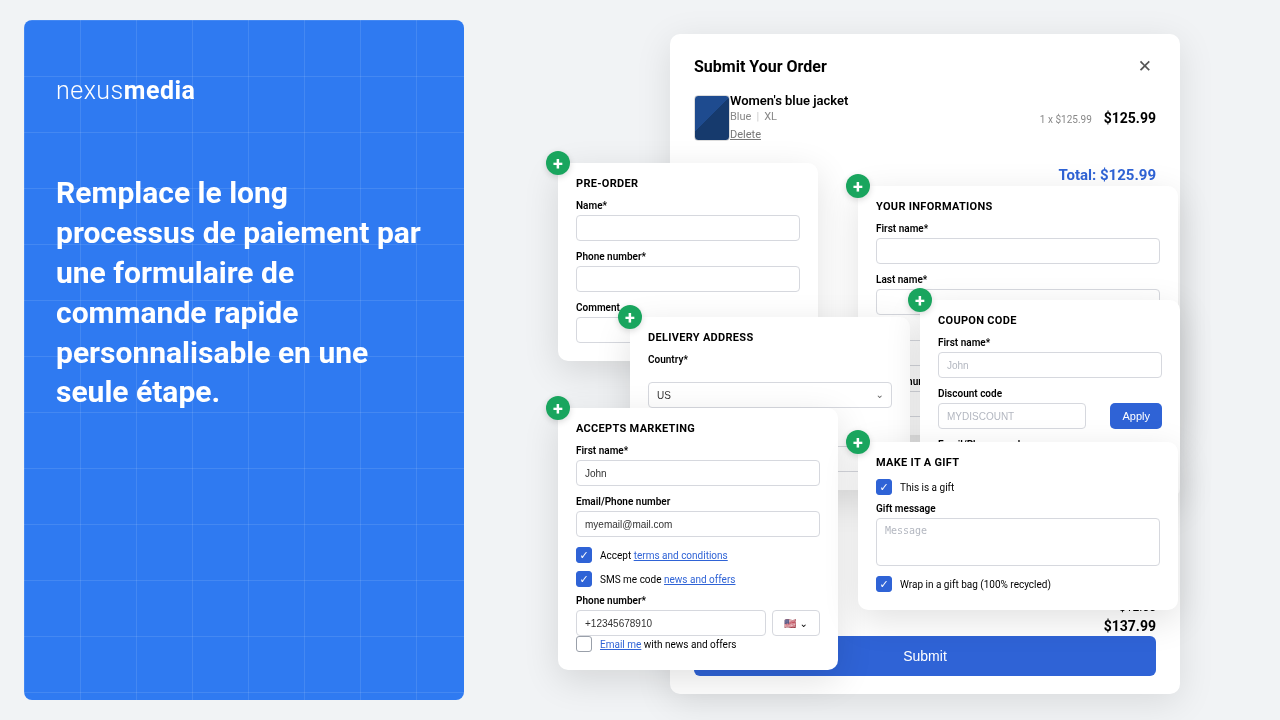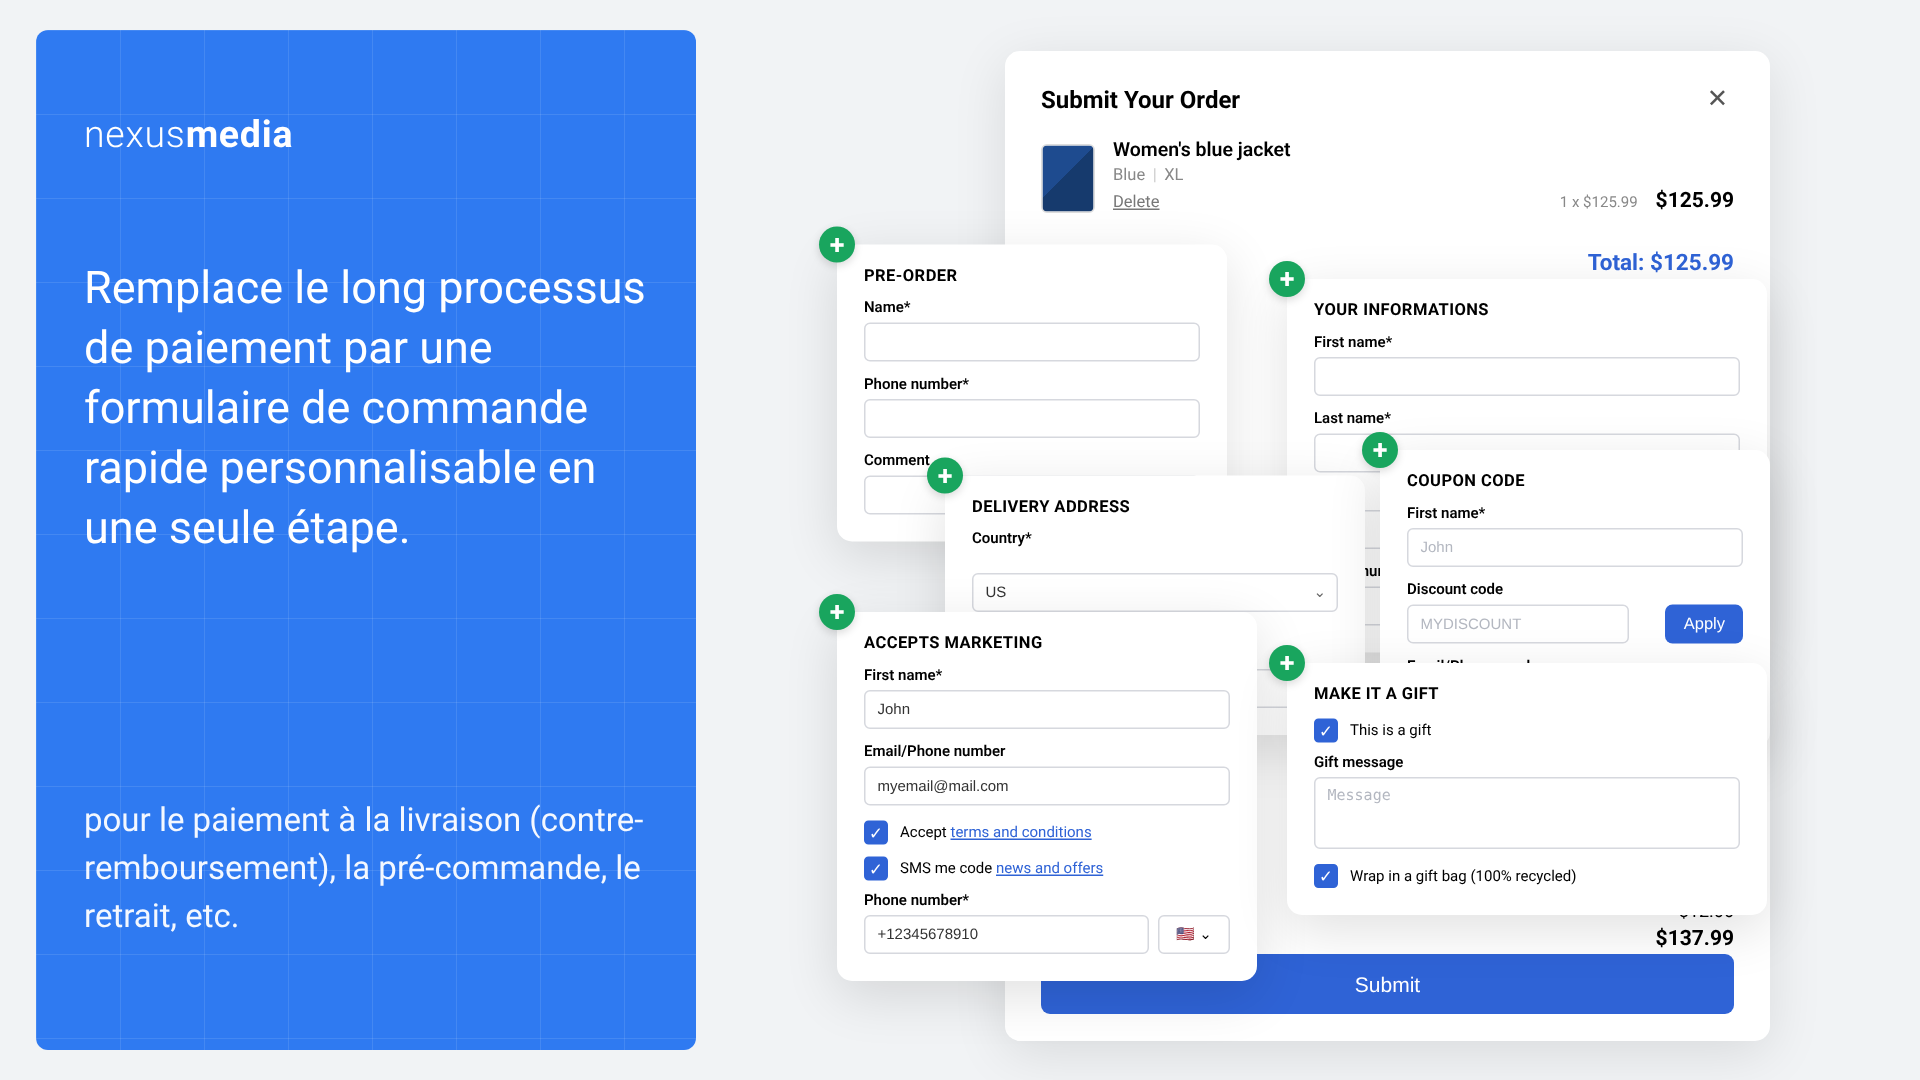--- a/index.html
+++ b/index.html
@@ -20,41 +20,41 @@
     color: #fff;
     padding: 56px 32px 32px 32px;
     background-image:
       linear-gradient(to right, rgba(255,255,255,0.10) 1px, transparent 1px),
       linear-gradient(to bottom, rgba(255,255,255,0.10) 1px, transparent 1px);
     background-size: 56px 56px;
   }
   .logo { font-size: 25px; letter-spacing: 0.5px; }
   .logo .thin { font-weight: 300; }
   .logo .bold { font-weight: 700; }
-  .headline { font-size: 30px; font-weight: 400; line-height: 1.33; margin-top: 68px; }
+  .headline { font-size: 30px; font-weight: 700; line-height: 1.33; margin-top: 68px; }
   .subtext { font-size: 22px; font-weight: 400; line-height: 1.45; margin-top: 160px; color: rgba(255,255,255,0.95); }
 
   
   .right-host { position: absolute; left: 490px; top: 0; width: 790px; height: 720px; }
 
   
   .order-modal {
     position: absolute;
     left: 180px; top: 34px;
     width: 510px; height: 660px;
     background: #fff;
     border-radius: 10px;
     box-shadow: 0 8px 36px rgba(0,0,0,0.10);
     padding: 22px 24px;
     z-index: 1;
   }
   .modal-top { display: flex; justify-content: space-between; align-items: center; }
   .modal-title { font-size: 16px; font-weight: 700; }
   .close-x { font-size: 17px; color: #555; cursor: pointer; line-height: 1; padding: 2px 4px; }
-  .prod-row { display: flex; margin-top: 16px; gap: 12px; align-items: flex-end; }
+  .prod-row { display: flex; margin-top: 16px; align-items: center; }
   .thumb { width: 36px; height: 46px; border: 1px solid #ddd; border-radius: 4px; background: linear-gradient(135deg,#1e4b8f 45%,#163a6d 45%); }
   .prod-mid { flex: 1; }
   .prod-name { font-size: 13px; font-weight: 600; }
   .variant { font-size: 11px; color: #888; margin-top: 2px; }
   .variant .sep { margin: 0 5px; color: #ccc; }
   .delete-link { font-size: 11px; color: #777; text-decoration: underline; margin-top: 3px; display:inline-block; cursor:pointer; }
   .prod-price-col { text-align: right; }
   .unit { font-size: 10px; color: #888; margin-right: 8px; }
   .big-price { font-size: 14px; font-weight: 700; }
   .total-line { text-align: right; color: #2f63d6; font-weight: 700; font-size: 15px; margin-top: 24px; }
@@ -113,21 +113,20 @@
   .sel-wrap { position:relative;margin-top:17px; }
 </style>
 </head>
 <body>
 
 <div class="left-panel">
   <div class="logo">
     <span class="thin">nexus</span><span class="bold">media</span>
   </div>
   <div class="headline">Remplace le long processus de paiement par une formulaire de commande rapide personnalisable en une seule étape.</div>
-  <div class="subtext">pour le paiement à la livraison (contre-remboursement), la pré-commande, le retrait, etc.</div>
 </div>
 
 <div class="right-host">
 
   <div class="order-modal">
     <div class="modal-top">
       <div class="modal-title">Submit Your Order</div>
       <div class="close-x">✕</div>
     </div>
     <div class="prod-row">
@@ -223,20 +222,24 @@
     </div>
     <div class="chk-row">
       <div class="chk on">✓</div>
       <span><span>SMS me code</span> <a class="inline">news and offers</a></span>
     </div>
     <label class="lbl">Phone number*</label>
     <div class="phone-wrap" style="">
       <input class="inp" style="flex: 1 1 0%;" value="+12345678910">
       <div class="flag-sel">🇺🇸 <span>⌄</span></div>
     </div>
+    <div class="chk-row" style="margin-bottom:0;">
+      <div class="chk"></div>
+      <span><a class="inline">Email me</a> <span>with news and offers</span></span>
+    </div>
   </div>
 
   <div class="card" style="left:368px; top:442px; width:320px; z-index:8;">
     <div class="badge">+</div>
     <div class="card-title">MAKE IT A GIFT</div>
     <div class="chk-row">
       <div class="chk on">✓</div>
       <span>This is a gift</span>
     </div>
     <label class="lbl">Gift message</label>

